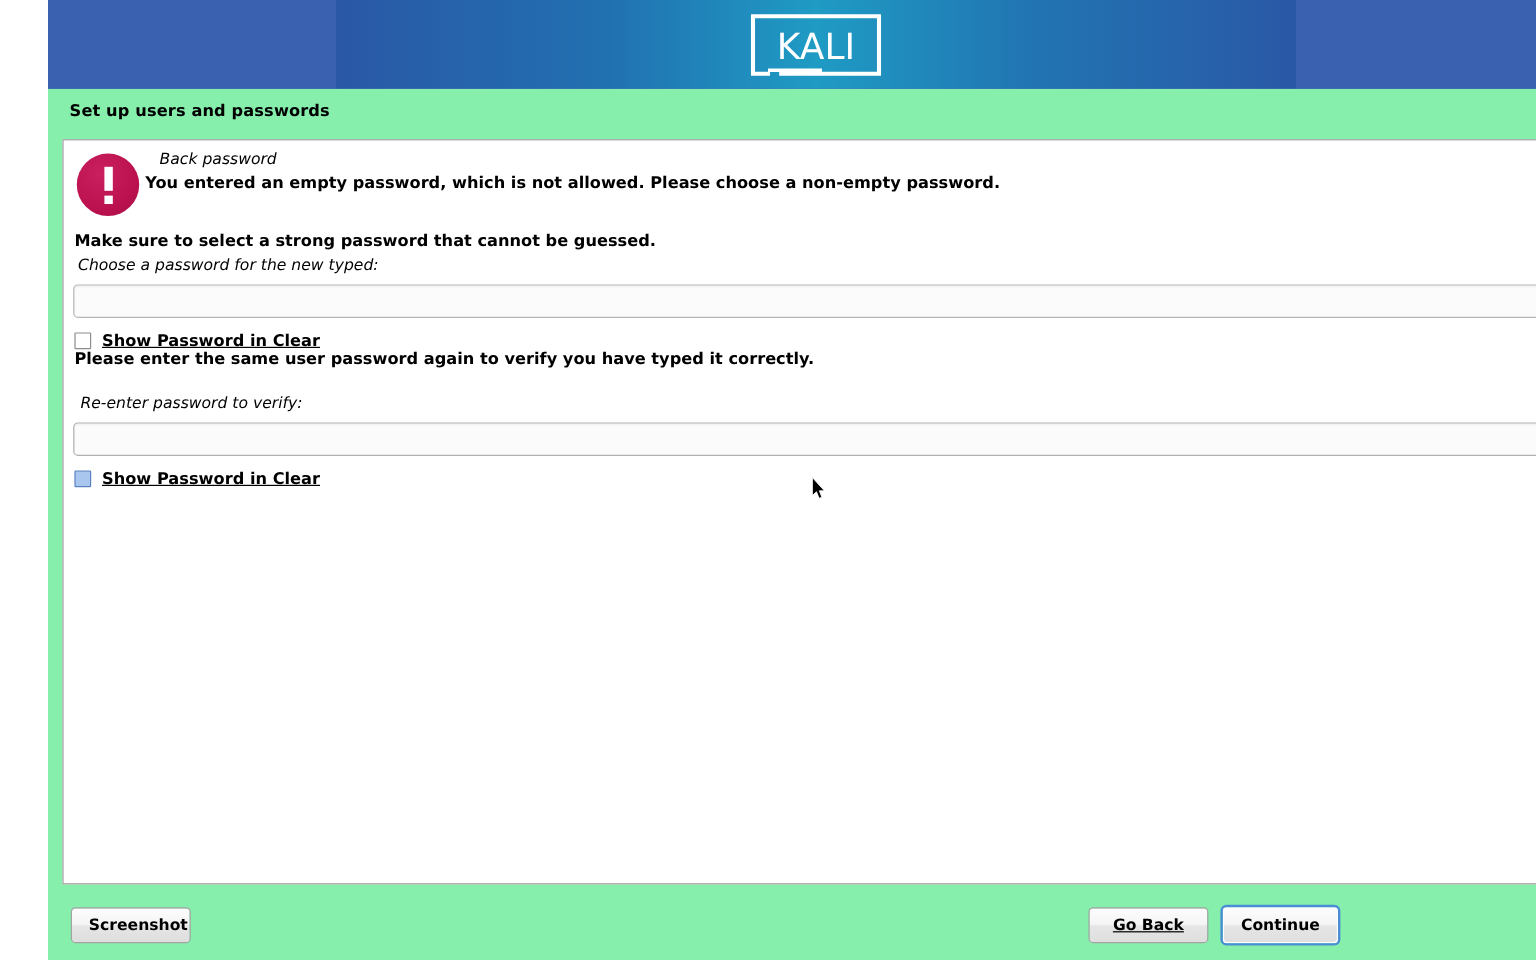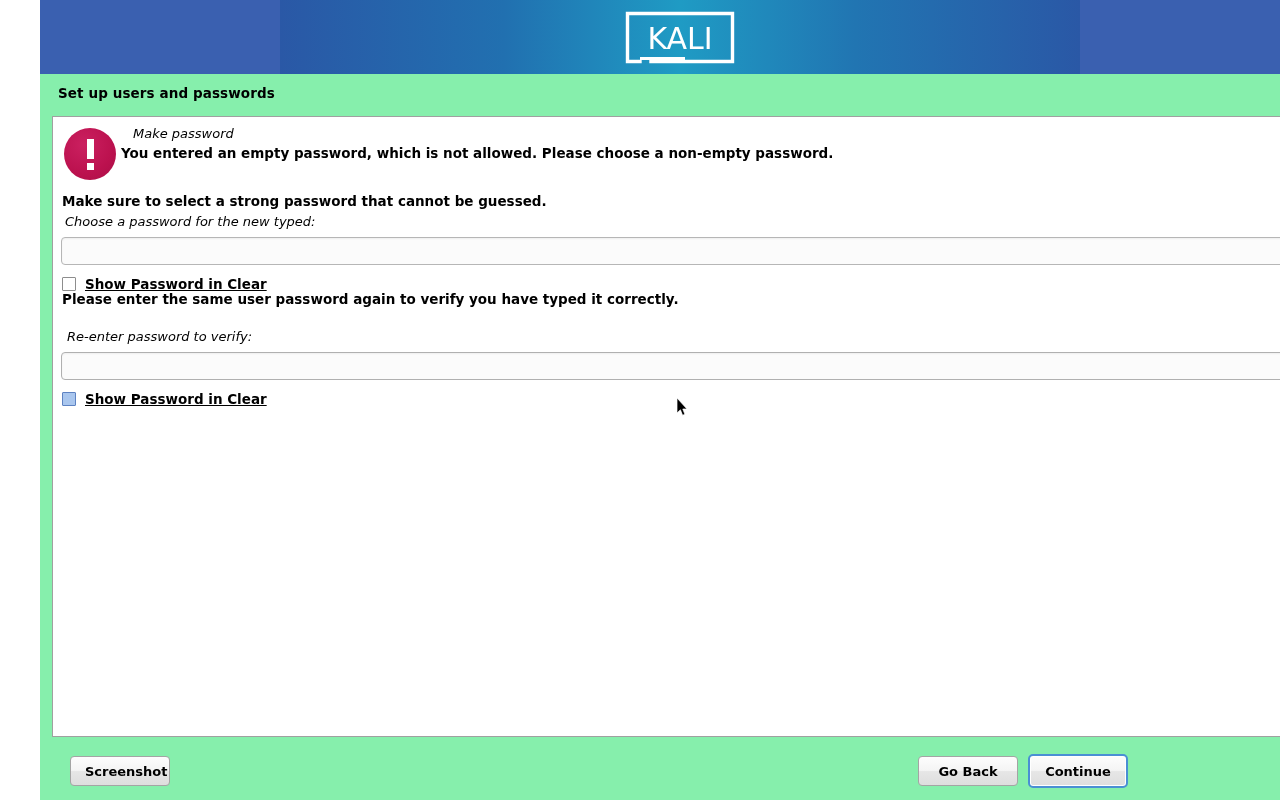--- a/index.html
+++ b/index.html
@@ -206,39 +206,39 @@
   .check-label {
     font-size: 13.5px;
     font-weight: bold;
     color: #000000;
     white-space: nowrap;
   }
 
   
   .footer {
     position: absolute;
-    left: 16px; top: 748px;
+    left: 5px; top: 748px;
     width: 1084px; height: 52px;
   }
   .btn {
     position: absolute;
     height: 30px;
     border: 1px solid #a4a4a4;
     border-radius: 4px;
     background: linear-gradient(to bottom, #fdfdfd 0%, #f4f4f4 48%, #e6e6e6 52%, #dedede 100%);
     font-family: "DejaVu Sans", "Liberation Sans", sans-serif;
     font-size: 13px;
     font-weight: bold;
     color: #000000;
     cursor: pointer;
     padding: 0 14px;
     white-space: nowrap;
   }
   .btn-screenshot { left: 14px; top: 8px; width: 100px; }
-  .btn-goback     { right: 122px; top: 8px; width: 100px; }
+  .btn-goback     { right: 122px; top: 8px; width: 100px; text-decoration: underline; }
   .btn-continue   {
     right: 12px; top: 6px; width: 100px; height: 34px;
     border: 2px solid #4a8fd4;
     background:
       linear-gradient(to bottom, #fdfdfd 0%, #f4f4f4 48%, #e6e6e6 52%, #dedede 100%);
     box-shadow: inset 0 0 0 1px #ffffff;
     border-radius: 5px;
   }
 
   
@@ -270,21 +270,21 @@
 
   <div class="page-title">Set up users and passwords</div>
 
   <div class="panel">
 
     <div class="error-row">
       <div class="error-icon">
         <div class="bang-bar"></div>
         <div class="bang-dot"></div>
       </div>
-      <div class="error-title">Make password</div>
+      <div class="error-title">Back password</div>
       <div class="error-text">You entered an empty password, which is not allowed. Please choose a non-empty password.</div>
     </div>
 
     <div class="form-body">
 
       <div class="strong-note">Make sure to select a strong password that cannot be guessed.</div>
 
       <div class="field-label-1">Choose a password for the new typed:</div>
 
       <div class="pw-input-1">

